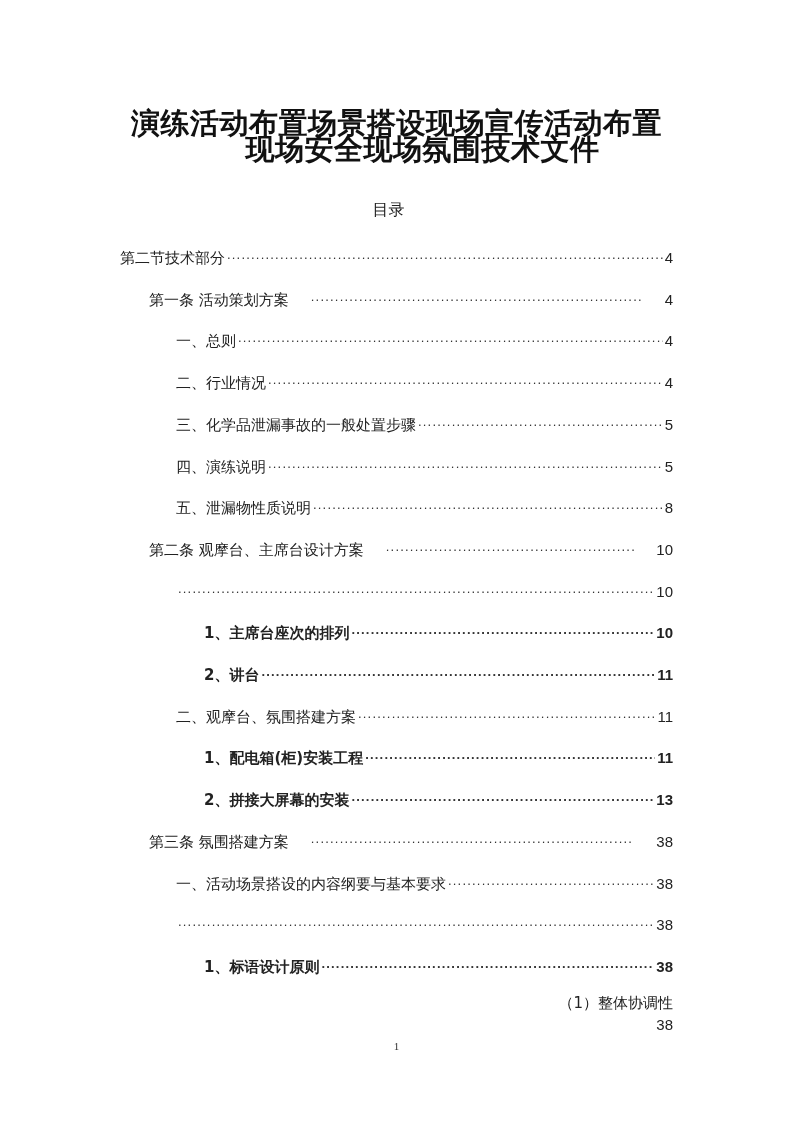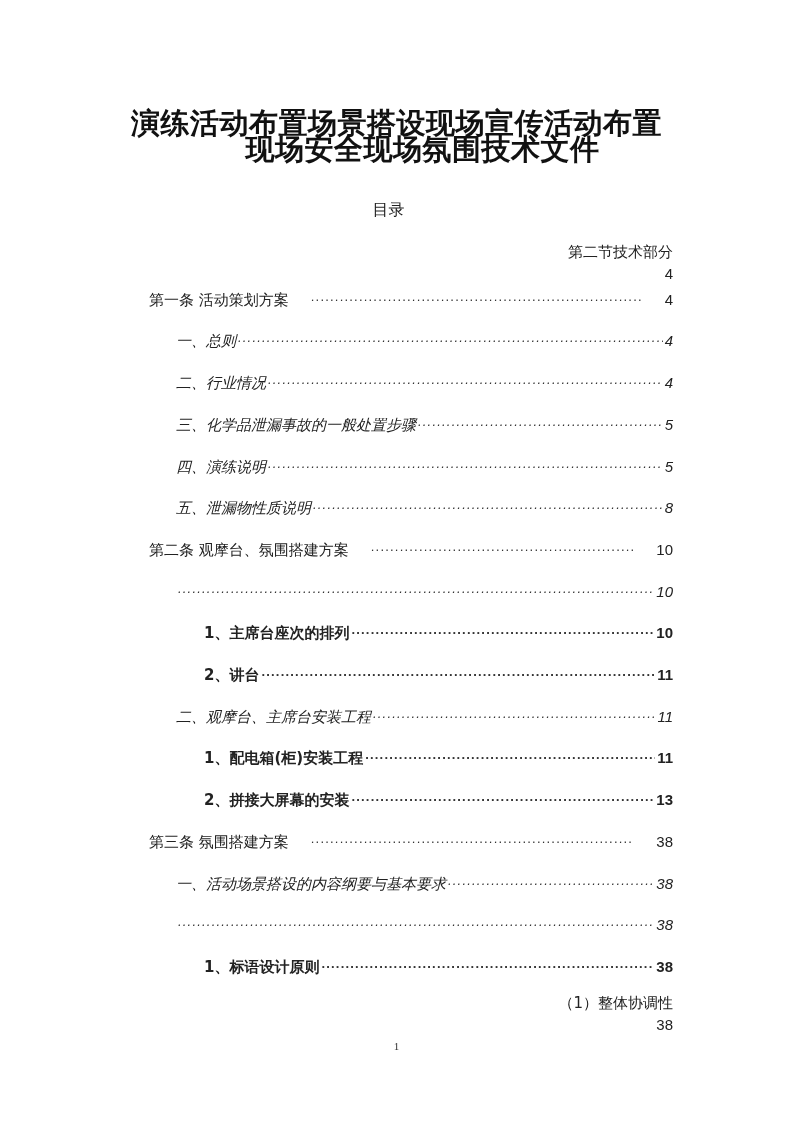--- a/index.html
+++ b/index.html
@@ -82,23 +82,23 @@
     }
     .toc-row .leader::before {
       content: "........................................................................................................................................................................";
     }
     .toc-row .page-num {
       flex: 0 0 auto;
       font-family: "Liberation Sans", sans-serif;
       font-size: 15px;
       color: #222;
     }
-    .lvl0 { left: 120px; flex-direction: column; }
+    .lvl0 { left: 120px; }
     .lvl1 { left: 149px; gap: 20px; }
-    .lvl2 { left: 176px; font-style: italic; }
+    .lvl2 { left: 176px; }
     .lvl3 { left: 204px; font-weight: bold; }
     .lvl4 { left: 236px; flex-direction: column; }
     .page-footer {
       position: absolute;
       top: 1040px;
       left: 0;
       width: 793px;
       text-align: center;
       font-family: "Liberation Serif", serif;
       font-size: 11px;
@@ -143,40 +143,40 @@
       <span class="label">四、演练说明</span>
       <span class="leader"></span>
       <span class="page-num">5</span>
     </div>
     <div class="toc-row lvl2" style="top:250.2px">
       <span class="label">五、泄漏物性质说明</span>
       <span class="leader"></span>
       <span class="page-num">8</span>
     </div>
     <div class="toc-row lvl1" style="top:291.9px">
-      <span class="label">第二条  观摩台、氛围搭建方案</span>
+      <span class="label">第二条  观摩台、主席台设计方案</span>
       <span class="leader"></span>
       <span class="page-num">10</span>
     </div>
     <div class="toc-row lvl2" style="top:333.6px">
       <span class="leader"></span>
       <span class="page-num">10</span>
     </div>
     <div class="toc-row lvl3" style="top:375.3px">
       <span class="label">1、主席台座次的排列</span>
       <span class="leader"></span>
       <span class="page-num">10</span>
     </div>
     <div class="toc-row lvl3" style="top:417px">
       <span class="label">2、讲台</span>
       <span class="leader"></span>
       <span class="page-num">11</span>
     </div>
     <div class="toc-row lvl2" style="top:458.7px">
-      <span class="label">二、观摩台、主席台安装工程</span>
+      <span class="label">二、观摩台、氛围搭建方案</span>
       <span class="leader"></span>
       <span class="page-num">11</span>
     </div>
     <div class="toc-row lvl3" style="top:500.4px">
       <span class="label">1、配电箱(柜)安装工程</span>
       <span class="leader"></span>
       <span class="page-num">11</span>
     </div>
     <div class="toc-row lvl3" style="top:542.1px">
       <span class="label">2、拼接大屏幕的安装</span>

